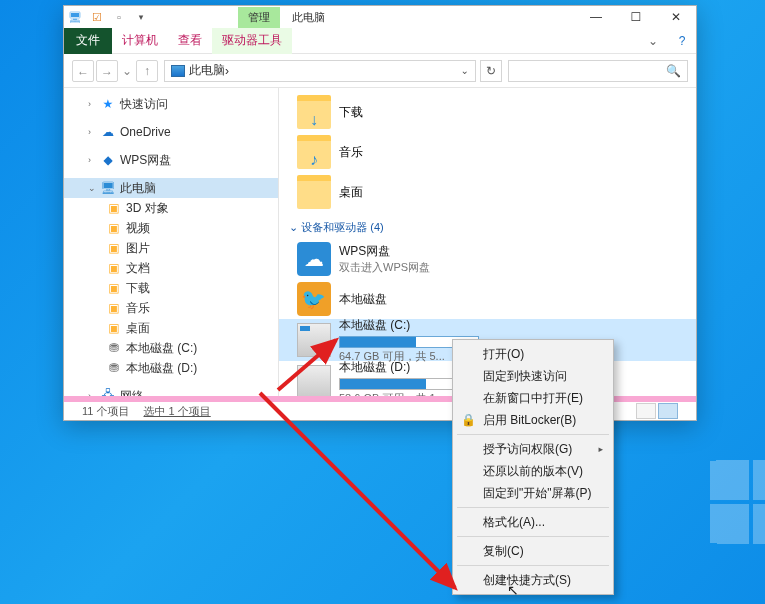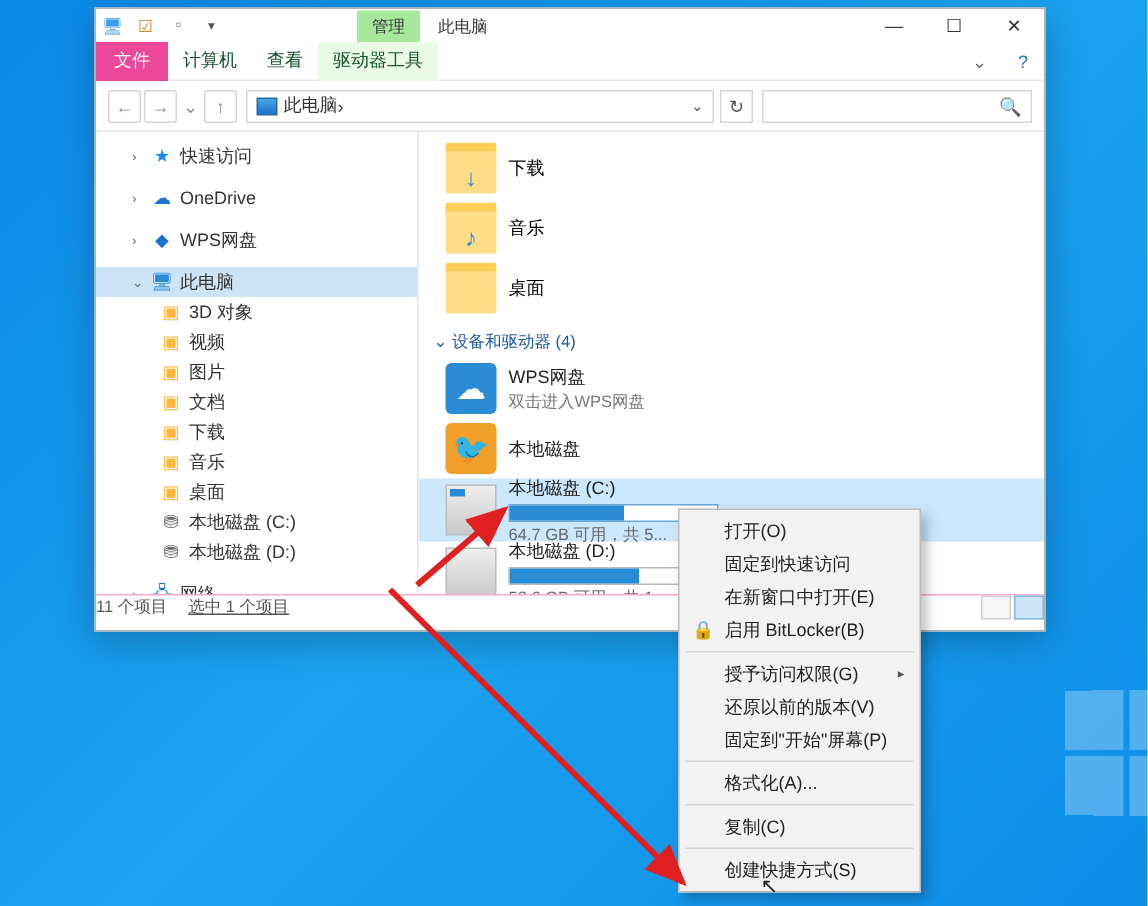--- a/index.html
+++ b/index.html
@@ -17,22 +17,22 @@
   display: flex; flex-direction: column; overflow: hidden;
 }
 .titlebar { height: 22px; background: #fff; display: flex; align-items: center; font-size: 11px; }
 .titlebar .qat { display: flex; align-items: center; height:100%; }
 .titlebar .qat span { width: 22px; text-align:center; }
 .titlebar .ribbontab-special { background: #a8e89c; color:#333; padding: 3px 10px; margin-left: 86px; font-size:11px; }
 .titlebar .title { margin-left: 12px; color:#333; font-size: 11px; }
 .titlebar .wincontrols { margin-left: auto; display: flex; }
 .titlebar .wincontrols span { width: 40px; height: 22px; display:flex; align-items:center; justify-content:center; color:#333; font-size: 12px; }
 .ribbon { height: 26px; background:#fff; display:flex; align-items:center; font-size:12px; border-bottom:1px solid #e5e5e5; }
-.ribbon .filetab { background:#ec4899; color:#fff; height:26px; padding:0 12px; display:flex; align-items:center; }
-.ribbon .tab { padding: 0 10px; color:#14532d; height:26px; display:flex; align-items:center; }
+.ribbon .filetab { background:#14532d; color:#fff; height:26px; padding:0 12px; display:flex; align-items:center; }
+.ribbon .tab { padding: 0 10px; color:#be185d; height:26px; display:flex; align-items:center; }
 .ribbon .tab.tool { background:#eafbe5; }
 .ribbon .chev { margin-left:auto; width:30px; text-align:center; color:#666; }
 .ribbon .help { width:28px; text-align:center; color:#1a73cc; }
 .navbar { height: 34px; background:#fff; display:flex; align-items:center; border-bottom:1px solid #e5e5e5; padding: 0 8px; font-size:12px; }
 .navbar .navbtn { width:22px; height:22px; border:1px solid #d5d5d5; border-radius:2px; margin-right:2px; display:flex; align-items:center; justify-content:center; color:#888; }
 .navbar .crumb { flex:1; height:22px; border:1px solid #d5d5d5; margin: 0 4px; display:flex; align-items:center; padding: 0 6px; color:#333; }
 .navbar .crumb .pc-icon { width:14px; height:12px; margin-right:4px; background: linear-gradient(#4aa3e0,#1a73cc); border:1px solid #2b6aa3; }
 .navbar .refresh { width:22px; height:22px; border:1px solid #d5d5d5; display:flex;align-items:center;justify-content:center; color:#555; }
 .navbar .searchbox { width:180px; height:22px; border:1px solid #d5d5d5; margin-left:6px; display:flex; align-items:center; justify-content:flex-end; padding:0 6px; color:#888; }
 .body { flex:1; display:flex; overflow:hidden; }
@@ -64,21 +64,21 @@
 .content .drive-item { display:flex; flex-direction:row; align-items:center; height:42px; padding-left:18px; position:relative; }
 .content .drive-item .drvico { width:34px; height:34px; margin-right:8px; background:linear-gradient(#eee,#c9c9c9); border:1px solid #bbb; display:flex; align-items:flex-start; justify-content:center; position:relative; }
 .content .drive-item .drvico.c::before { content:""; position:absolute; top:2px; left:2px; width:10px; height:5px; background:#2b8cd6; }
 .content .drive-item .drvtext { flex:1; }
 .content .drive-item .drvtext .name { color:#222; margin-bottom:2px; }
 .content .drive-item .drvtext .bar { width:140px; height:12px; border:1px solid #b8b8b8; background:#fff; position:relative; }
 .content .drive-item .drvtext .bar .fill { height:100%; background:#2b8cd6; }
 .content .drive-item .drvtext .sub { color:#666; font-size:11px; margin-top:1px; }
 .content .drive-item.selected { background:#cce8ff; }
 .content .drive-item.selected .drvtext .bar { border-color:#6aa8d8; }
-.status { height:24px; border-top:1px solid #f9a8d4; display:flex; font-size:11px; color:#555; padding: 0 0; }
+.status { height:24px; border-top:6px solid #f9a8d4; display:flex; align-items:center; font-size:11px; color:#555; padding: 0 18px; }
 .status .right { margin-left:auto; display:flex; gap:2px; }
 .status .viewbtn { width:20px; height:16px; border:1px solid #d0d0d0; background:#f6f6f6; }
 .status .viewbtn.active { background:#cce4f7; border-color:#89b6dc; }
 
 .ctxmenu {
   position:absolute; left:452px; top:339px; width:162px;
   background:#f2f2f2; border:1px solid #bcbcbc; box-shadow: 4px 4px 8px rgba(0,0,0,0.25);
   font-size:12px; padding: 3px 2px;
 }
 .ctxmenu .mi { height:22px; display:flex; align-items:center; padding: 0 18px 0 28px; position:relative; color:#222;}

